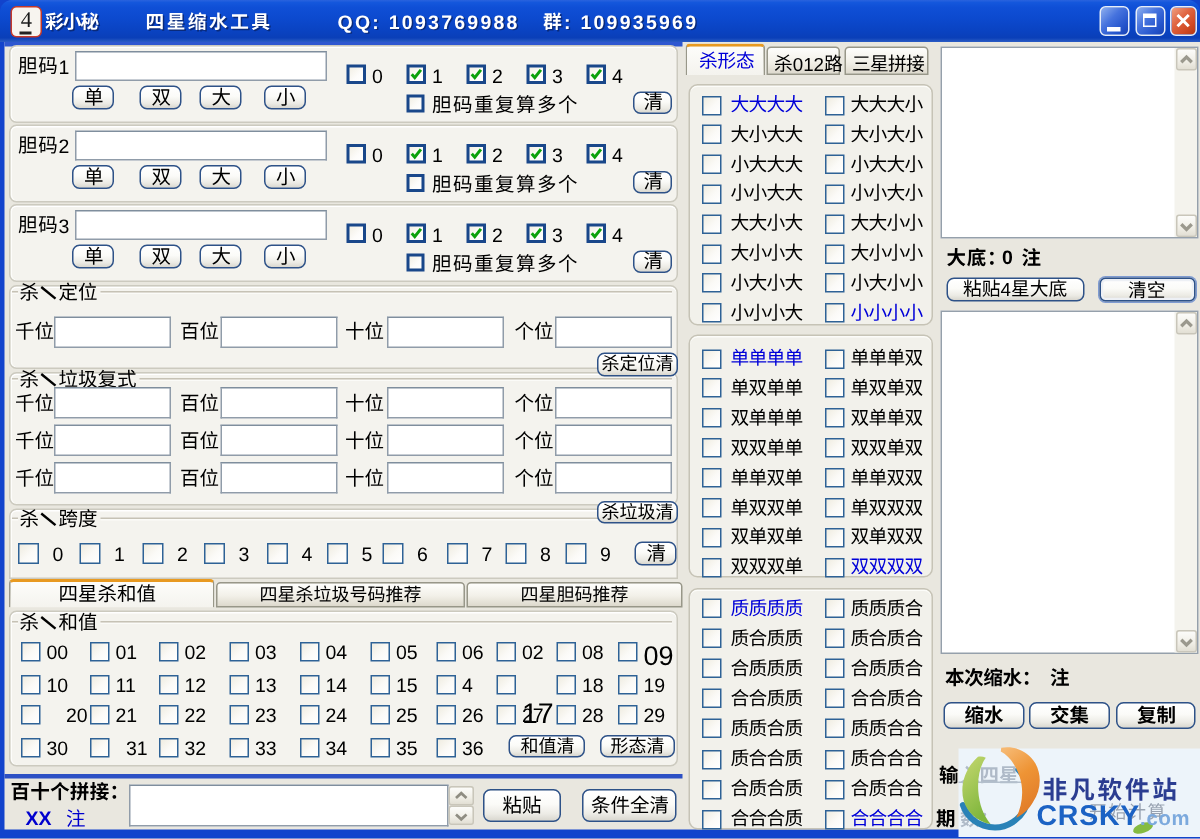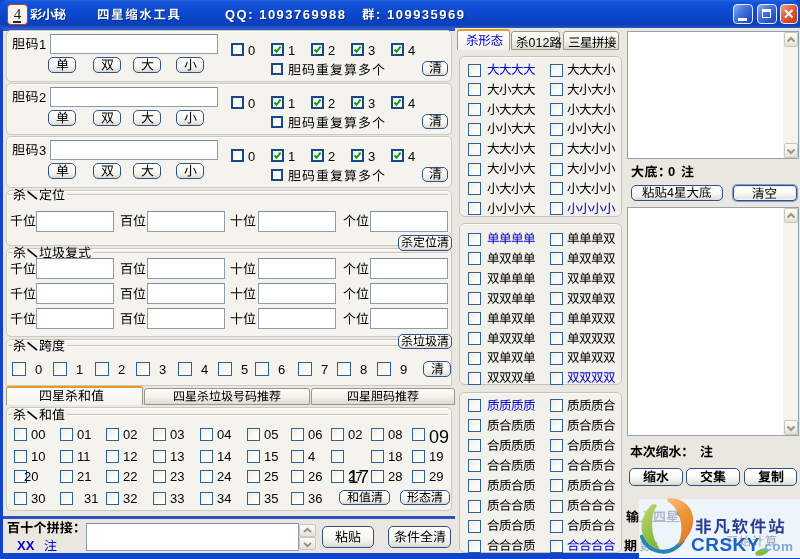--- a/index.html
+++ b/index.html
@@ -552,21 +552,21 @@
 <div style="position:absolute;left:264px;top:449px;font-size:13px">15</div>
 <div class="cbl" style="left:291px;top:450px;width:13px;height:13px"></div>
 <div style="position:absolute;left:308px;top:449px;font-size:13px">4</div>
 <div class="cbl" style="left:331px;top:450px;width:13px;height:13px"></div>
 <div style="position:absolute;left:348px;top:466px;font-size:19px">17</div>
 <div class="cbl" style="left:371px;top:450px;width:13px;height:13px"></div>
 <div style="position:absolute;left:388px;top:449px;font-size:13px">18</div>
 <div class="cbl" style="left:412px;top:450px;width:13px;height:13px"></div>
 <div style="position:absolute;left:429px;top:449px;font-size:13px">19</div>
 <div class="cbl" style="left:14px;top:470px;width:13px;height:13px"></div>
-<div style="position:absolute;left:24px;top:469px;font-size:13px">20</div>
+<div style="position:absolute;left:44px;top:469px;font-size:13px">20</div>
 <div class="cbl" style="left:60px;top:470px;width:13px;height:13px"></div>
 <div style="position:absolute;left:77px;top:469px;font-size:13px">21</div>
 <div class="cbl" style="left:106px;top:470px;width:13px;height:13px"></div>
 <div style="position:absolute;left:123px;top:469px;font-size:13px">22</div>
 <div class="cbl" style="left:153px;top:470px;width:13px;height:13px"></div>
 <div style="position:absolute;left:170px;top:469px;font-size:13px">23</div>
 <div class="cbl" style="left:200px;top:470px;width:13px;height:13px"></div>
 <div style="position:absolute;left:217px;top:469px;font-size:13px">24</div>
 <div class="cbl" style="left:247px;top:470px;width:13px;height:13px"></div>
 <div style="position:absolute;left:264px;top:469px;font-size:13px">25</div>

